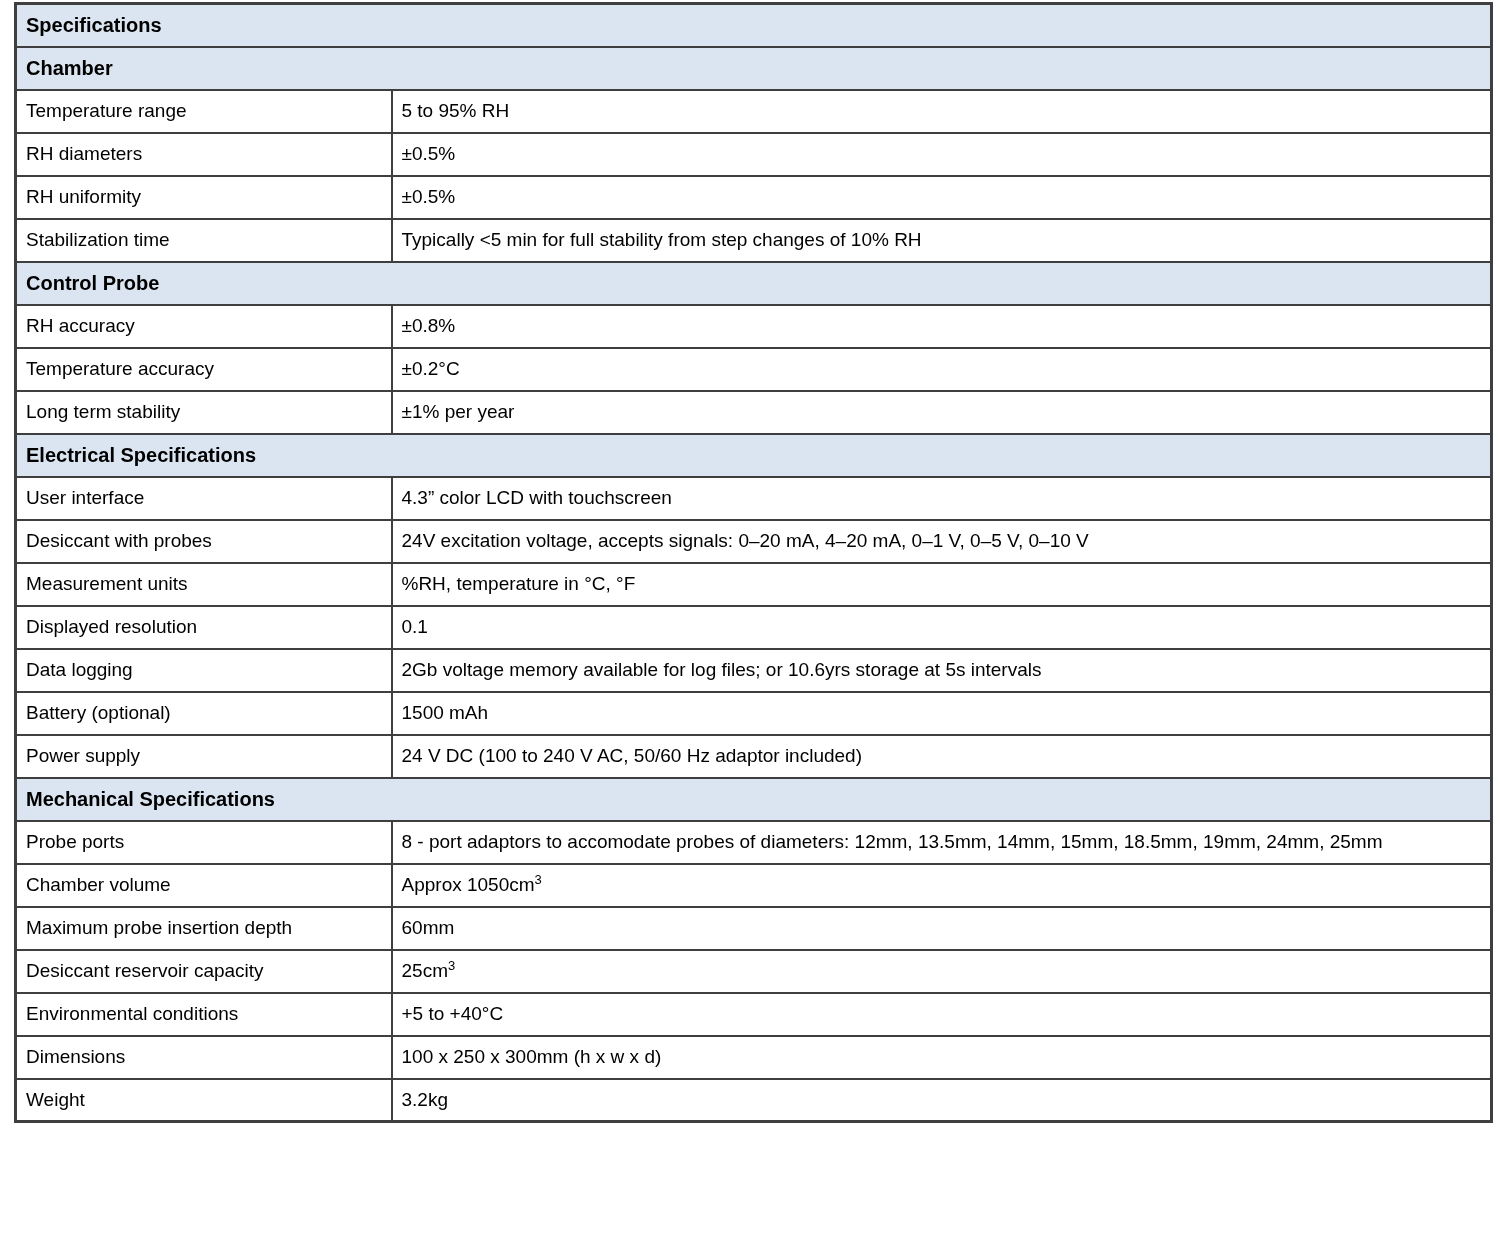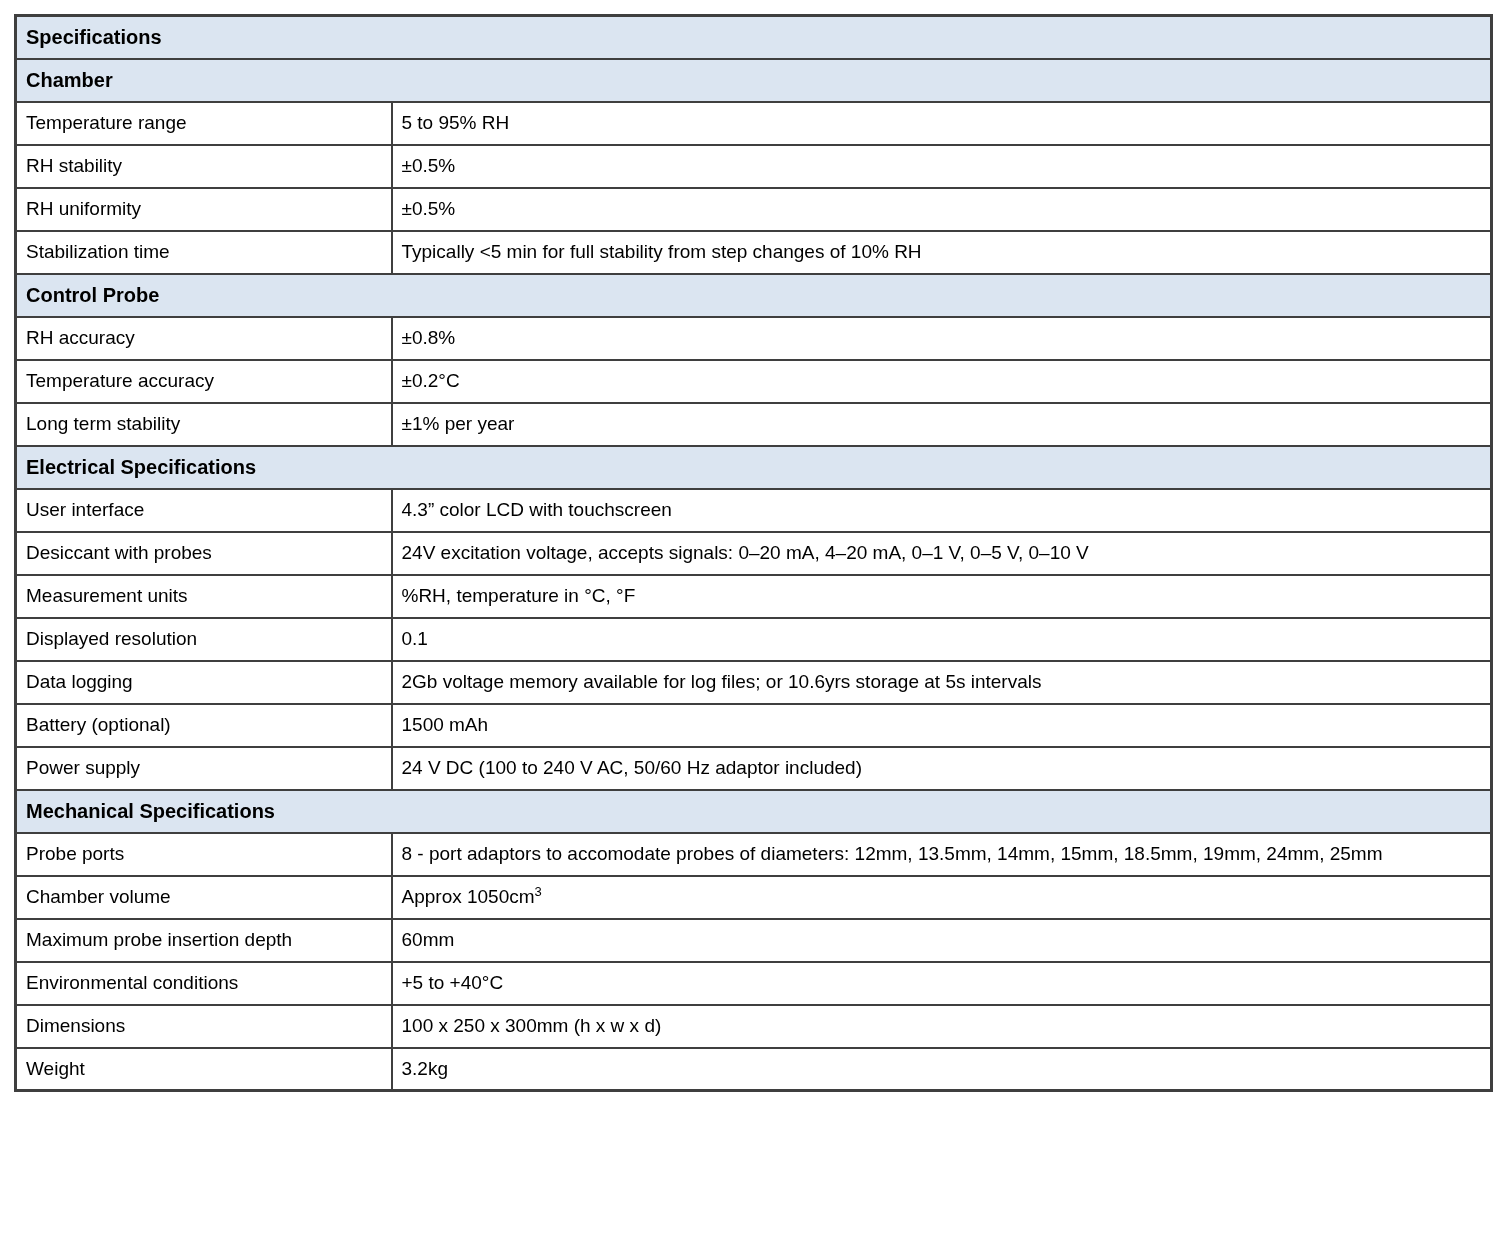--- a/index.html
+++ b/index.html
@@ -12,21 +12,21 @@
   html, body {
     width: 1500px;
     height: 1239px;
     background: var(--page-bg);
     font-family: "Liberation Sans", sans-serif;
     color: var(--text-color);
   }
   .table-wrap {
     position: absolute;
     left: 14px;
-    top: 14px;
+    top: 2px;
     width: 1296px;
   }
   table.spec-table {
     width: 100%;
     border-collapse: collapse;
     table-layout: fixed;
     border: 3px solid var(--border-color);
   }
   col.col-label { width: 376px; }
   col.col-value { width: 1100px; }
@@ -65,21 +65,21 @@
         <td class="hdr" colspan="2">Specifications</td>
       </tr>
     <tr>
           <td colspan="2" class="hdr">Chamber</td>
         </tr>
         <tr>
           <td class="label-cell">Temperature range</td>
           <td class="value-cell">5 to 95% RH</td>
         </tr>
         <tr>
-          <td class="label-cell">RH stability</td>
+          <td class="label-cell">RH diameters</td>
           <td class="value-cell">±0.5%</td>
         </tr>
         <tr>
           <td class="label-cell">RH uniformity</td>
           <td class="value-cell">±0.5%</td>
         </tr>
         <tr>
           <td class="label-cell">Stabilization time</td>
           <td class="value-cell">Typically &lt;5 min for full stability from step changes of 10% RH</td>
         </tr>
@@ -138,20 +138,24 @@
         </tr>
         <tr>
           <td class="label-cell">Chamber volume</td>
           <td class="value-cell">Approx 1050cm<sup>3</sup></td>
         </tr>
         <tr>
           <td class="label-cell">Maximum probe insertion depth</td>
           <td class="value-cell">60mm</td>
         </tr>
         <tr>
+          <td class="label-cell">Desiccant reservoir capacity</td>
+          <td class="value-cell">25cm<sup>3</sup></td>
+        </tr>
+        <tr>
           <td class="label-cell">Environmental conditions</td>
           <td class="value-cell">+5 to +40°C</td>
         </tr>
         <tr>
           <td class="label-cell">Dimensions</td>
           <td class="value-cell">100 x 250 x 300mm (h x w x d)</td>
         </tr>
         <tr>
           <td class="label-cell">Weight</td>
           <td class="value-cell">3.2kg</td>

